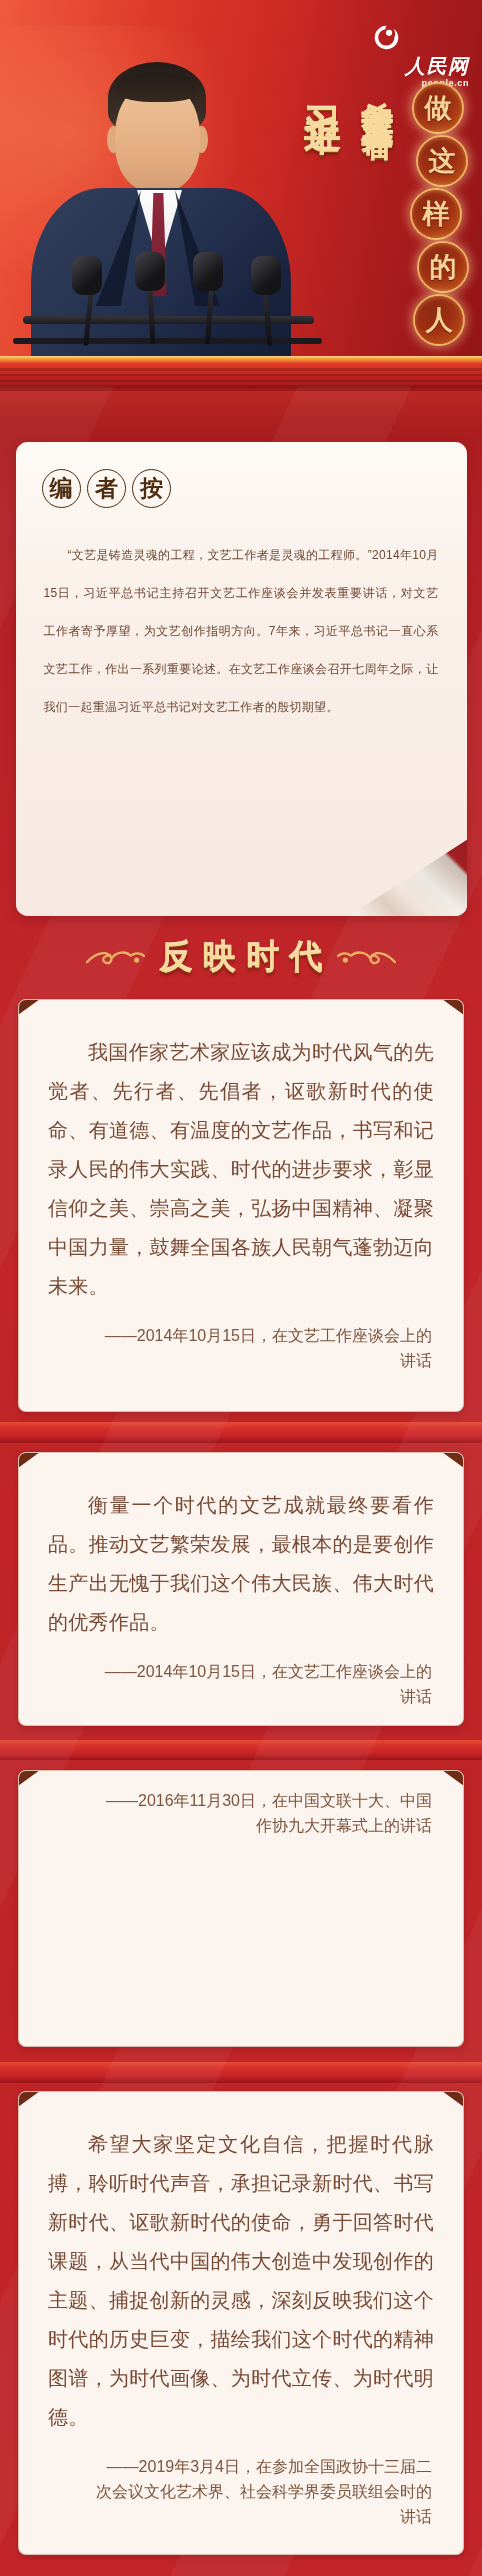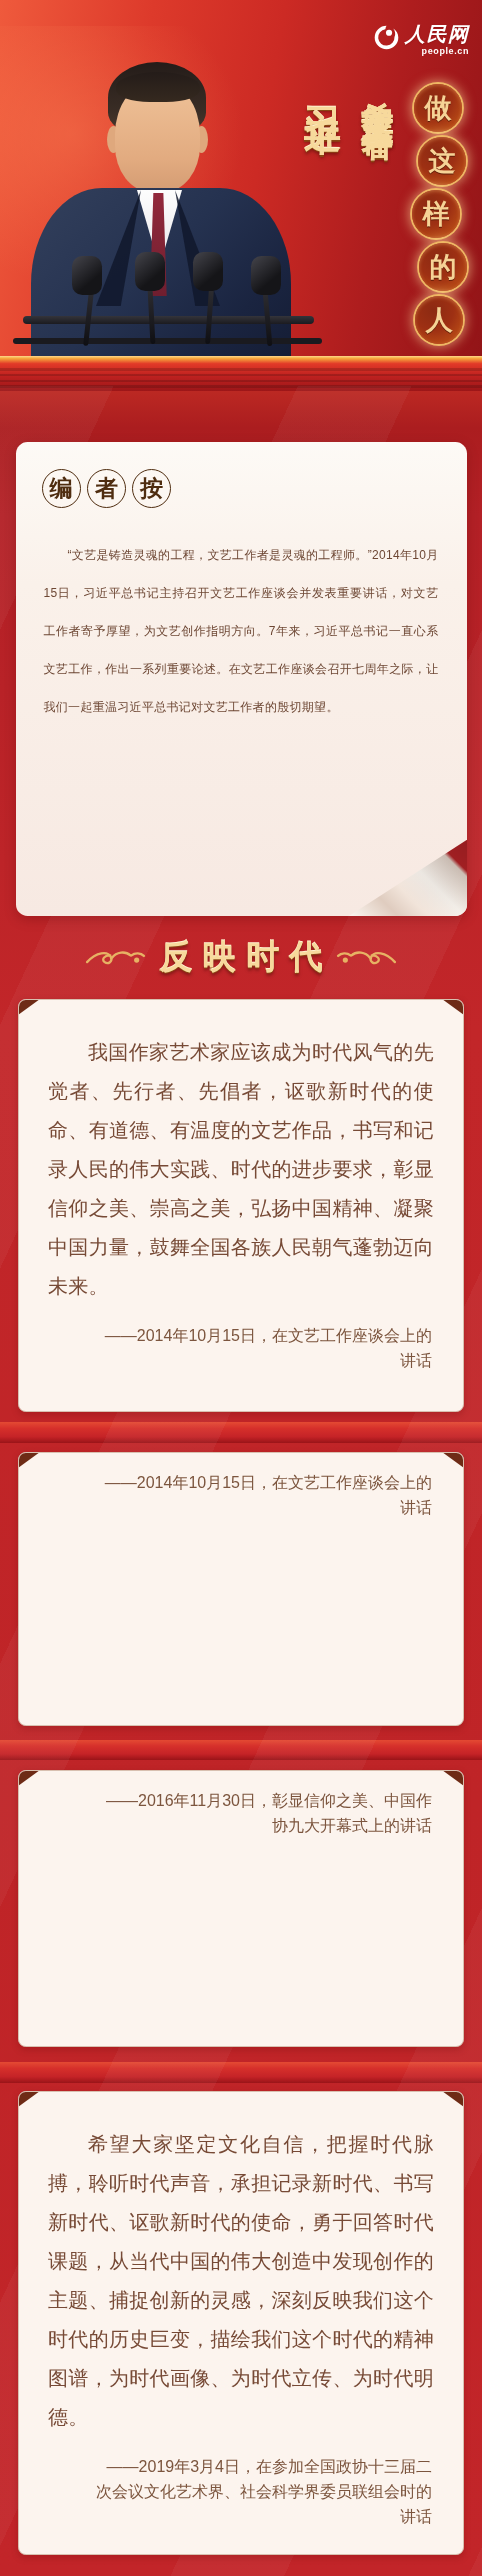--- a/index.html
+++ b/index.html
@@ -31,21 +31,21 @@
   .mic-rail2{position:absolute;left:13px;top:338px;width:309px;height:5.8px;background:#1a1a1f;border-radius:3.2px;}
   .mic{position:absolute;width:30px;height:39px;border-radius:10.3px;background:linear-gradient(140deg,#45454c,#151518 65%);}
   .mic-stem{position:absolute;width:5.1px;height:55px;background:linear-gradient(#2c2c31,#0f0f13);border-radius:2.6px;}
   .podium{position:absolute;left:0;top:356px;width:482px;height:35px;
     background:linear-gradient(180deg,#ffd98b 0%,#f6a73d 7%,#e23a28 22%,#c02220 55%,#9c1618 100%);}
   .podium::after{content:"";position:absolute;inset:11.6px 0 0 0;
     background:repeating-linear-gradient(180deg,rgba(0,0,0,.16) 0 2.6px,rgba(0,0,0,0) 2.6px 5.8px);}
 
   
   .logo{position:absolute;top:24.4px;left:373px;display:flex;align-items:flex-start;gap:5.1px;}
-  .logo-cn{color:#fff;font-size:20px;font-weight:bold;line-height:20.6px;letter-spacing:1.3px;font-style:italic;text-shadow:0 0.6px 1.3px rgba(120,0,0,.35);}
+  .logo-cn{color:#fff;font-size:20px;font-weight:bold;line-height:20.6px;letter-spacing:1.3px;font-style:italic;text-shadow:0 0.6px 1.3px rgba(120,0,0,.35);margin-top:32px;}
   .logo-en{color:#fff;font-size:9px;font-weight:bold;letter-spacing:0.6px;text-align:right;margin-top:1.3px;}
 
   
   .title-block{position:absolute;top:76px;left:297px;display:flex;flex-direction:row;align-items:flex-start;}
   .gold3d{color:#f7d99c;text-shadow:0 -0.6px 0 #fff3d0,0 1.3px 0.6px #8a4613,0 2.6px 3.2px rgba(60,10,0,.45);}
   .v-name{writing-mode:vertical-rl;font-size:37px;font-weight:bold;letter-spacing:6.4px;margin-top:2.6px;}
   .v-sub{writing-mode:vertical-rl;font-size:32px;font-weight:bold;letter-spacing:4.5px;margin-left:9px;}
   .badges{display:flex;flex-direction:column;margin-left:14px;margin-top:7.7px;}
   .badge-circle{width:48px;height:48px;border-radius:50%;margin-bottom:5.1px;display:flex;align-items:center;justify-content:center;
     background:radial-gradient(circle at 38% 30%,#8c2a12 0%,#9e3013 45%,#b84a16 78%,#cf6a1e 100%);
@@ -190,29 +190,30 @@
     <div class="corner tr"></div>
     <div class="quote-text">我国作家艺术家应该成为时代风气的先觉者、先行者、先倡者，讴歌新时代的使命、有道德、有温度的文艺作品，书写和记录人民的伟大实践、时代的进步要求，彰显信仰之美、崇高之美，弘扬中国精神、凝聚中国力量，鼓舞全国各族人民朝气蓬勃迈向未来。</div>
     <div class="quote-attr">——2014年10月15日，在文艺工作座谈会上的讲话</div>
   </div>
 
   <div class="ribbon" id="ribbon1"></div>
 
   <div class="quote-card" id="card2">
     <div class="corner tl"></div>
     <div class="corner tr"></div>
+    <div class="quote-text">衡量一个时代的文艺成就最终要看作品。推动文艺繁荣发展，最根本的是要创作生产出无愧于我们这个伟大民族、伟大时代的优秀作品。</div>
     <div class="quote-attr">——2014年10月15日，在文艺工作座谈会上的讲话</div>
   </div>
 
   <div class="ribbon" id="ribbon2"></div>
 
   <div class="quote-card" id="card3">
     <div class="corner tl"></div>
     <div class="corner tr"></div>
-    <div class="quote-attr">——2016年11月30日，彰显信仰之美、中国作协九大开幕式上的讲话</div>
+    <div class="quote-attr">——2016年11月30日，在中国文联十大、中国作协九大开幕式上的讲话</div>
   </div>
 
   <div class="ribbon" id="ribbon3"></div>
 
   <div class="quote-card" id="card4">
     <div class="corner tl"></div>
     <div class="corner tr"></div>
     <div class="quote-text">希望大家坚定文化自信，把握时代脉搏，聆听时代声音，承担记录新时代、书写新时代、讴歌新时代的使命，勇于回答时代课题，从当代中国的伟大创造中发现创作的主题、捕捉创新的灵感，深刻反映我们这个时代的历史巨变，描绘我们这个时代的精神图谱，为时代画像、为时代立传、为时代明德。</div>
     <div class="quote-attr">——2019年3月4日，在参加全国政协十三届二次会议文化艺术界、社会科学界委员联组会时的讲话</div>
   </div>

